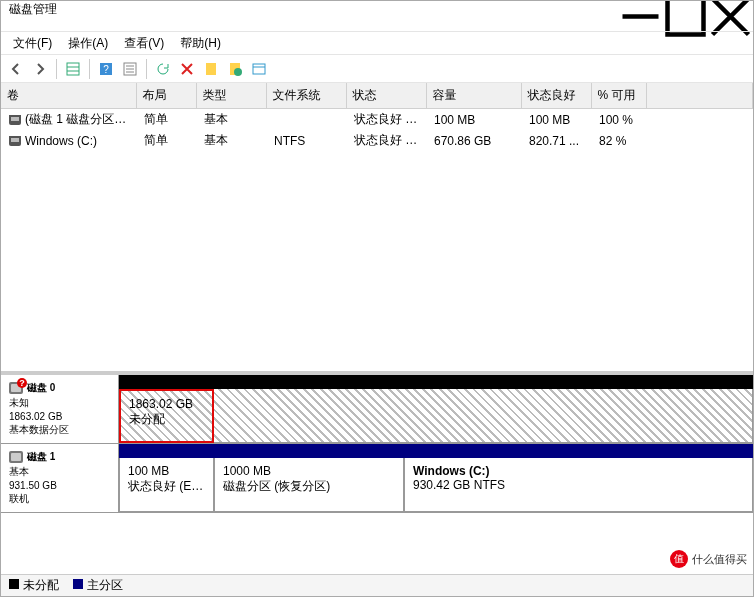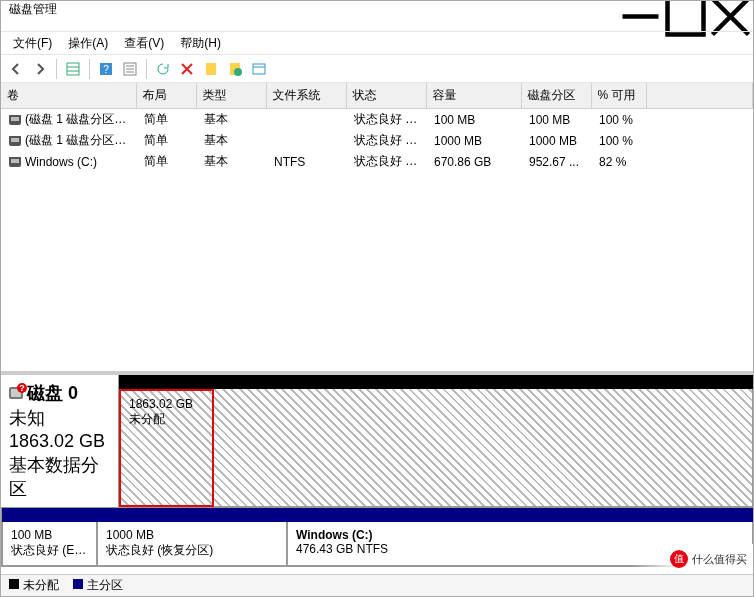--- a/index.html
+++ b/index.html
@@ -15,21 +15,21 @@
   .toolbar .tbtn svg { width: 16px; height: 16px; }
   .content { flex: 1; display: flex; flex-direction: column; overflow: hidden; }
   .list { flex: 0.65; border-bottom: 1px solid #ccc; background: #fff; overflow-x: auto; }
   table { border-collapse: collapse; width: 100%; table-layout: fixed; }
   th { text-align: left; font-weight: normal; padding: 4px 6px; background: #f0f0f0; border-right: 1px solid #d0d0d0; border-bottom: 1px solid #d0d0d0; font-size: 12px; white-space: nowrap; overflow: hidden; }
   td { padding: 2px 8px; font-size: 12px; white-space: nowrap; overflow: hidden; text-overflow: ellipsis; }
   .vol-icon { display: inline-block; width: 12px; height: 10px; background: #555; border-radius: 0 0 2px 2px; margin-right: 4px; vertical-align: middle; position: relative; }
   .vol-icon::before { content: ""; position: absolute; top: 2px; left: 2px; right: 2px; height: 4px; background: #bbb; }
   .graphical { flex: 0.45; overflow-y: auto; border-top: 3px solid #ccc; }
   .disk-row { display: flex; border-bottom: 1px solid #999; }
-  .disk-info { width: 117px; padding: 6px 8px; font-size: 18px; display: flex; flex-direction: column; gap: 1px; }
+  .disk-info { width: 117px; padding: 6px 8px; font-size: 10px; display: flex; flex-direction: column; gap: 1px; }
   .disk-info .dname { font-weight: bold; display: flex; align-items: center; gap: 4px; }
   .disk-map { flex: 1; border-left: 1px solid #999; padding: 0; display: flex; flex-direction: column; }
   .stripe { height: 14px; background: #000; }
   .stripe.blue { background: #000080; }
   .parts { flex: 1; display: flex; padding: 0; }
   .part { border: 1px solid #999; border-top: none; margin: 0; padding: 6px 8px; font-size: 12px; overflow: hidden; }
   .part.hatched { background: repeating-linear-gradient(45deg, #fff 0, #fff 4px, #bbb 4px, #bbb 6px); }
   .part .plabel { white-space: nowrap; overflow: hidden; text-overflow: ellipsis; }
   .redbox { border: 2px solid #e00808; }
   .legend { height: 22px; display: flex; align-items: center; gap: 14px; padding: 0 8px; background: #f5f5f5; border-top: 1px solid #ccc; font-size: 12px; }
@@ -147,56 +147,45 @@
           <col>
       </colgroup>
       <thead>
           <tr>
         <th>卷</th>
         <th>布局</th>
         <th>类型</th>
         <th>文件系统</th>
         <th>状态</th>
         <th>容量</th>
-        <th>磁盘分区</th>
+        <th>状态良好</th>
         <th>% 可用</th>
         <th></th>
       </tr>
         </thead>
       <tbody id="vol-rows">
           <tr>
             <td><span class="vol-icon"></span>(磁盘 1 磁盘分区 1)</td>
             <td>简单</td>
             <td>基本</td>
             <td></td>
             <td>状态良好 (...</td>
             <td>100 MB</td>
             <td>100 MB</td>
             <td>100 %</td>
             <td></td>
           </tr>
           <tr>
-            <td><span class="vol-icon"></span>(磁盘 1 磁盘分区 3)</td>
-            <td>简单</td>
-            <td>基本</td>
-            <td></td>
-            <td>状态良好 (...</td>
-            <td>1000 MB</td>
-            <td>1000 MB</td>
-            <td>100 %</td>
-            <td></td>
-          </tr>
-          <tr>
             <td><span class="vol-icon"></span>Windows (C:)</td>
             <td>简单</td>
             <td>基本</td>
             <td>NTFS</td>
             <td>状态良好 (...</td>
             <td>670.86 GB</td>
-            <td>952.67 ...</td>
+            <td>820.71 ...</td>
             <td>82 %</td>
             <td></td>
           </tr>
         </tbody>
     </table>
   </div>
 
   <div class="graphical">
 
     <div class="disk-row">
@@ -215,34 +204,43 @@
           <div class="part hatched redbox" style="flex:0 0 95px">
             <div class="plabel">1863.02 GB</div>
             <div class="plabel">未分配</div>
           </div>
           <div class="part hatched" style="flex:1;border-left:none"></div>
         </div>
       </div>
     </div>
 
     <div class="disk-row">
+      <div class="disk-info">
+        <span class="dname">
+            <span class="disk-icon"></span>
+            <span>磁盘 1</span>
+          </span>
+        <span>基本</span>
+        <span>931.50 GB</span>
+        <span>联机</span>
+      </div>
       <div class="disk-map">
         <div class="stripe blue"></div>
         <div class="parts">
           <div class="part" style="flex:0 0 95px">
             <div class="plabel">100 MB</div>
             <div class="plabel">状态良好 (EFI 系</div>
           </div>
           <div class="part" style="flex:0 0 190px">
             <div class="plabel">1000 MB</div>
-            <div class="plabel">状态良好 (恢复分区)</div>
+            <div class="plabel">磁盘分区 (恢复分区)</div>
           </div>
           <div class="part" style="flex:1">
             <div class="plabel bold">Windows  (C:)</div>
-            <div class="plabel">476.43 GB NTFS</div>
+            <div class="plabel">930.42 GB NTFS</div>
           </div>
         </div>
       </div>
     </div>
 
   </div>
 </div>
 
 <div class="legend">
   <span><span class="sw" style="background:#000"></span><span>未分配</span></span>

